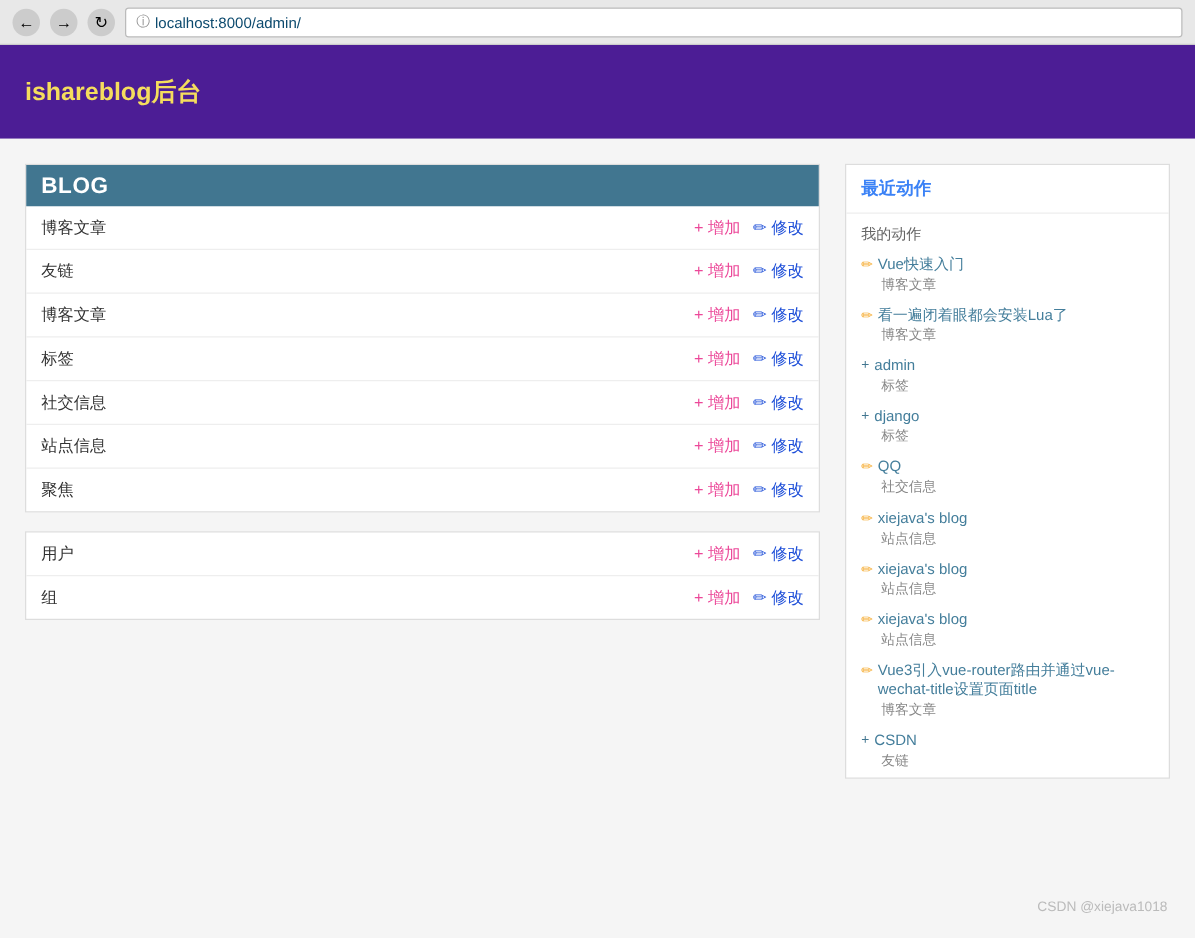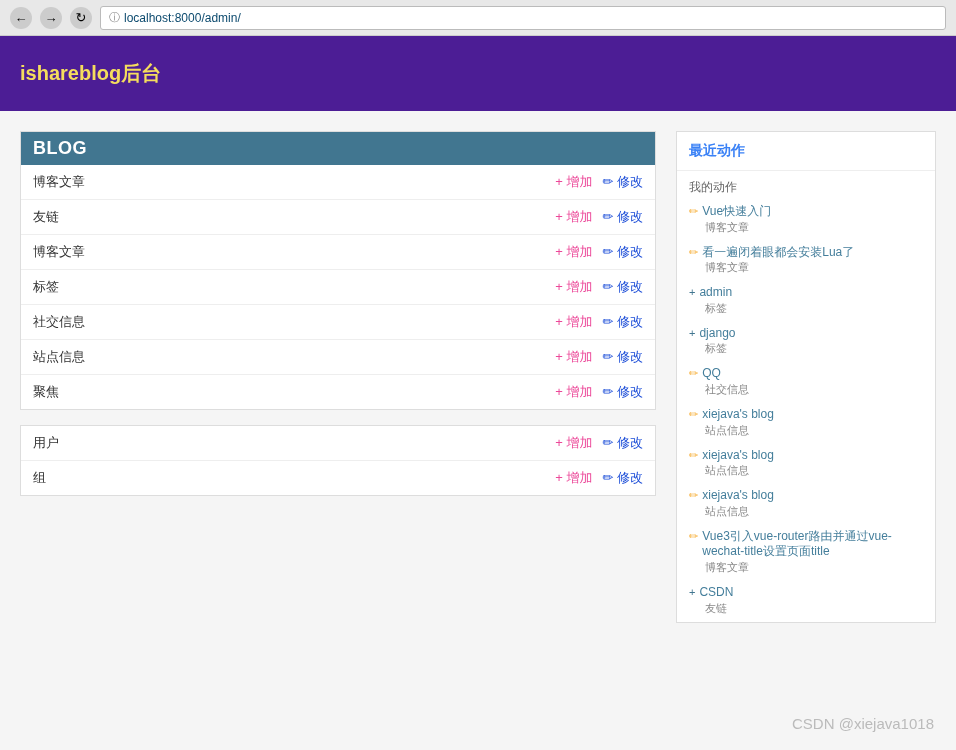--- a/index.html
+++ b/index.html
@@ -84,21 +84,21 @@
       color: #447e9b; font-size: 12px; text-decoration: none; cursor: pointer;
     }
     .recent-item-icon { font-size: 11px; margin-top: 1px; flex-shrink: 0; }
     .icon-edit { color: #f5a623; }
     .icon-add { color: #417690; }
     .recent-item-type { color: #888; font-size: 11px; padding-left: 16px; }
 
     .recent-item-link-text { line-height: 1.3; }
 
     .watermark {
-      text-align: right; padding: 8px 12px; color: #bbb; font-size: 15px;
+      text-align: right; padding: 8px 12px; color: #bbb; font-size: 11px;
       position: fixed; bottom: 10px; right: 10px;
     }
   </style>
 </head>
 <body>
 
 <div class="browser-bar">
   <button class="browser-nav-btn">←</button>
   <button class="browser-nav-btn">→</button>
   <button class="browser-nav-btn">↻</button>

